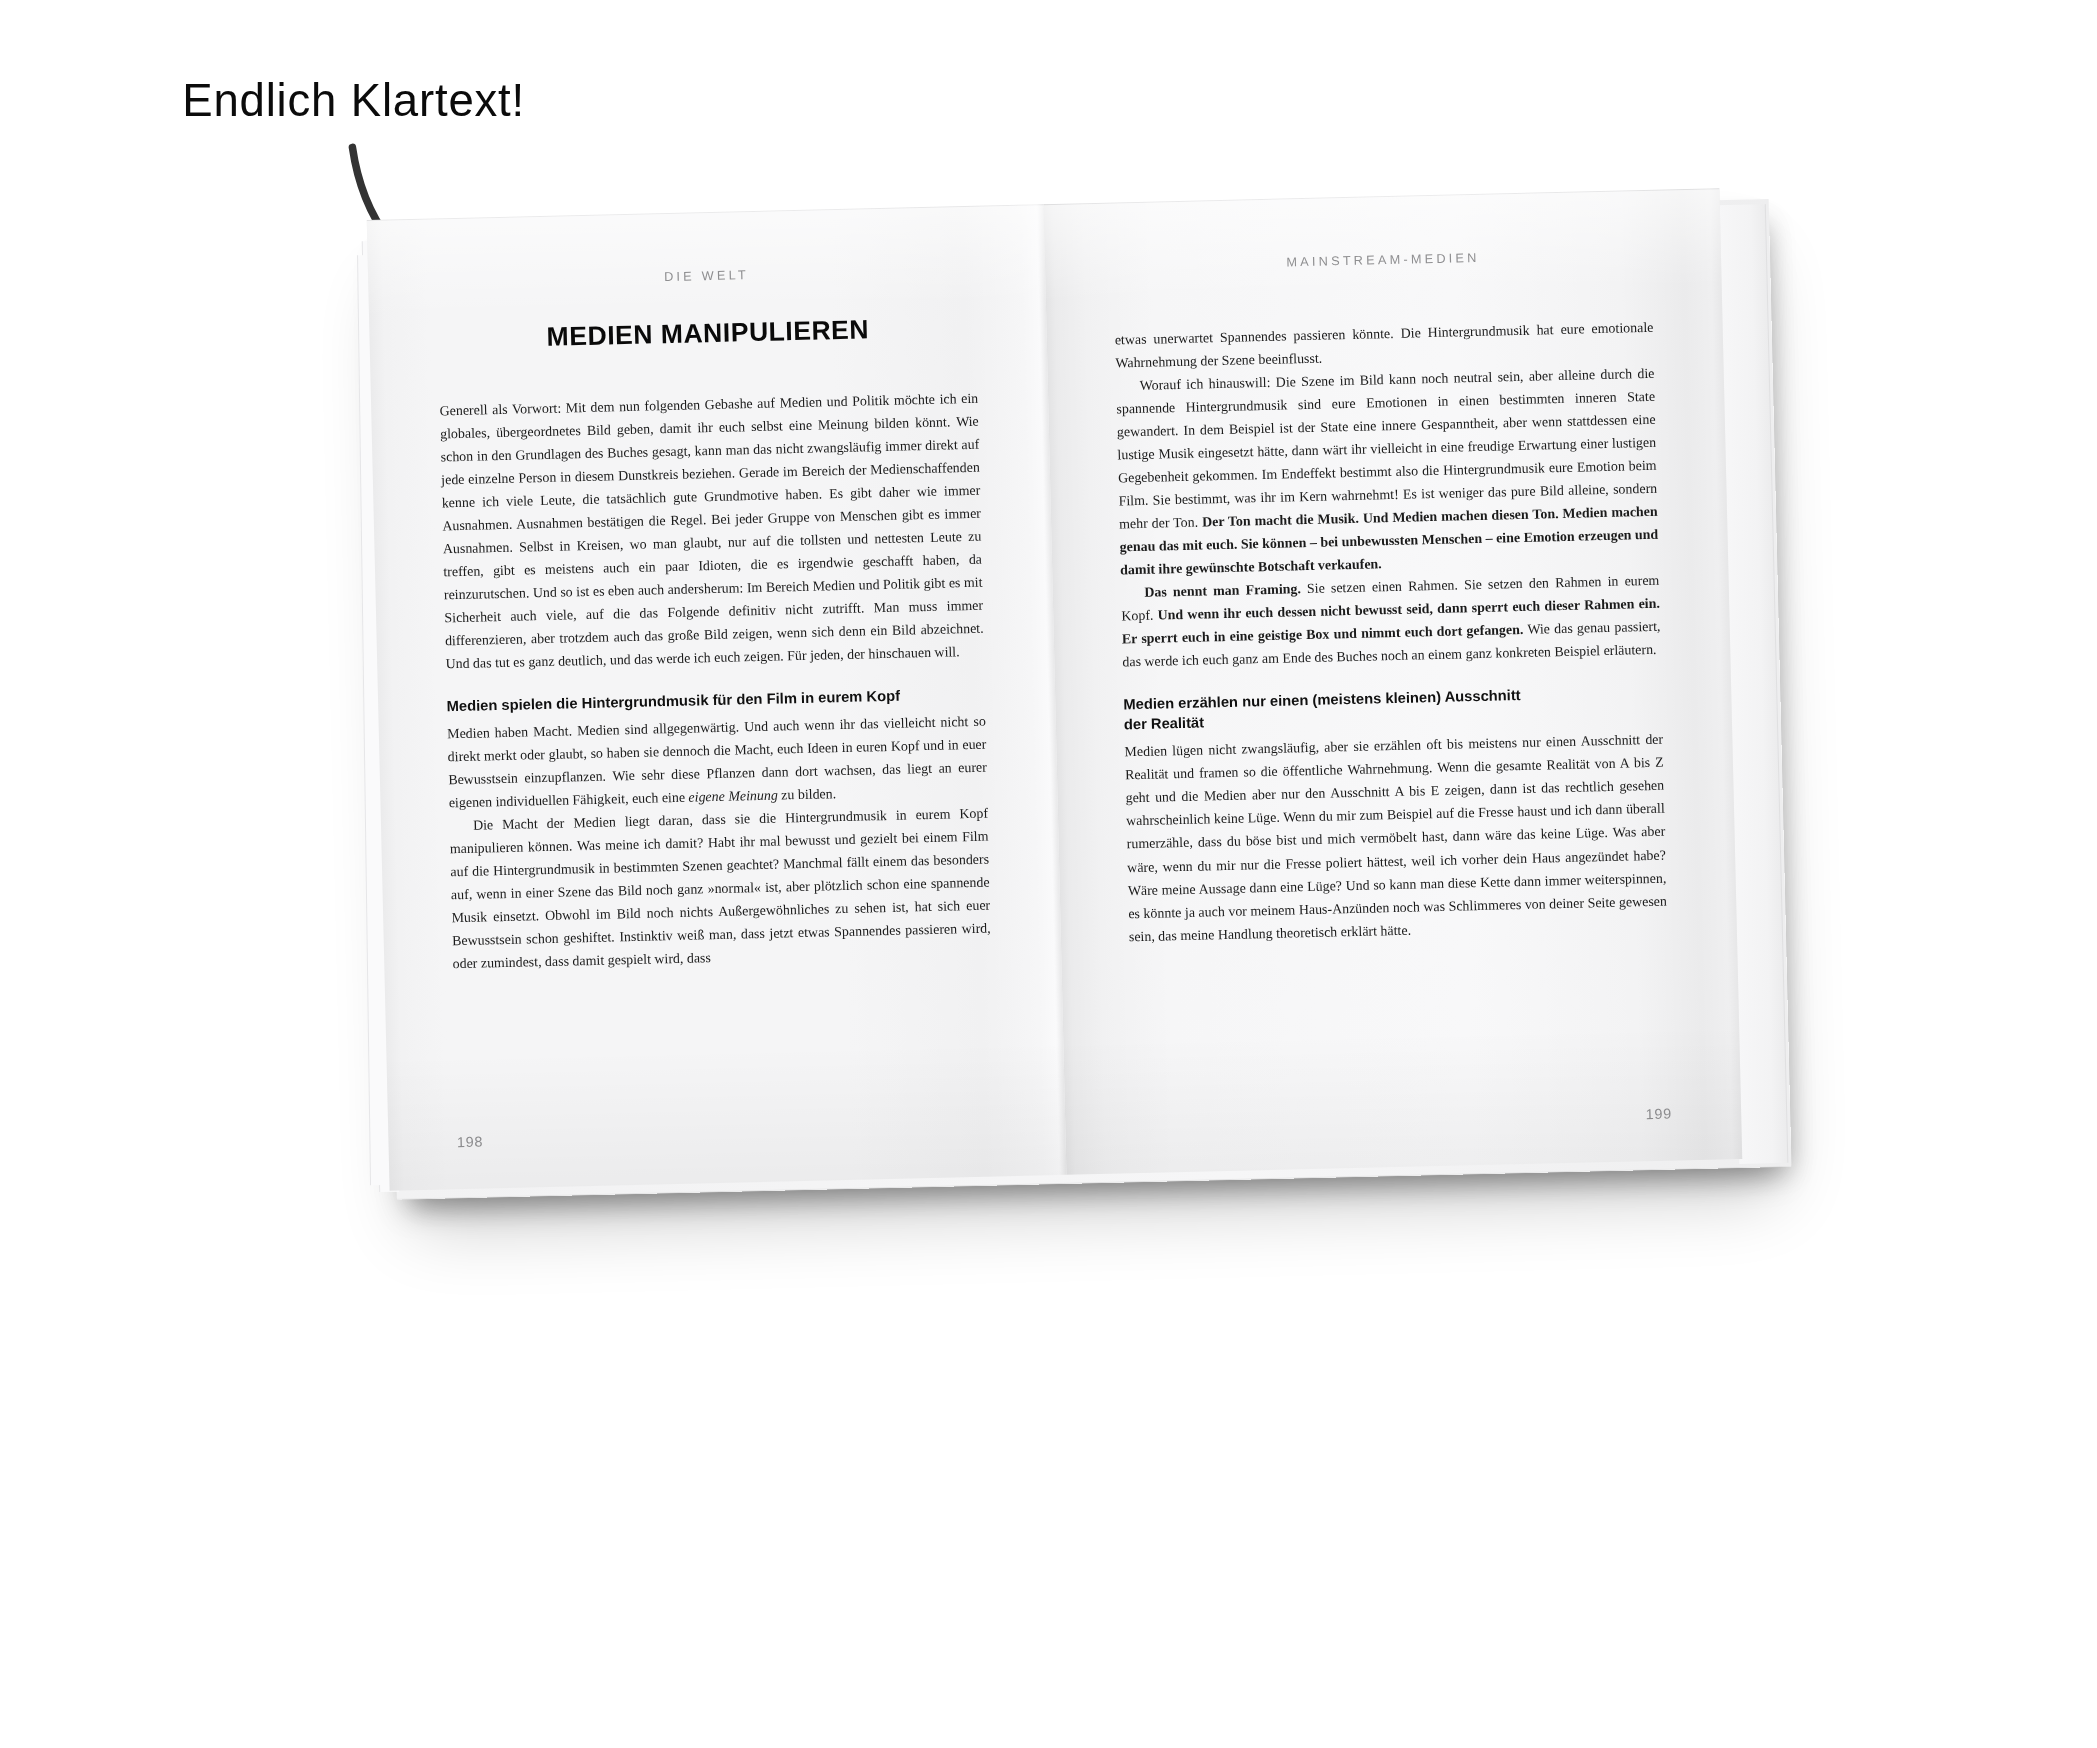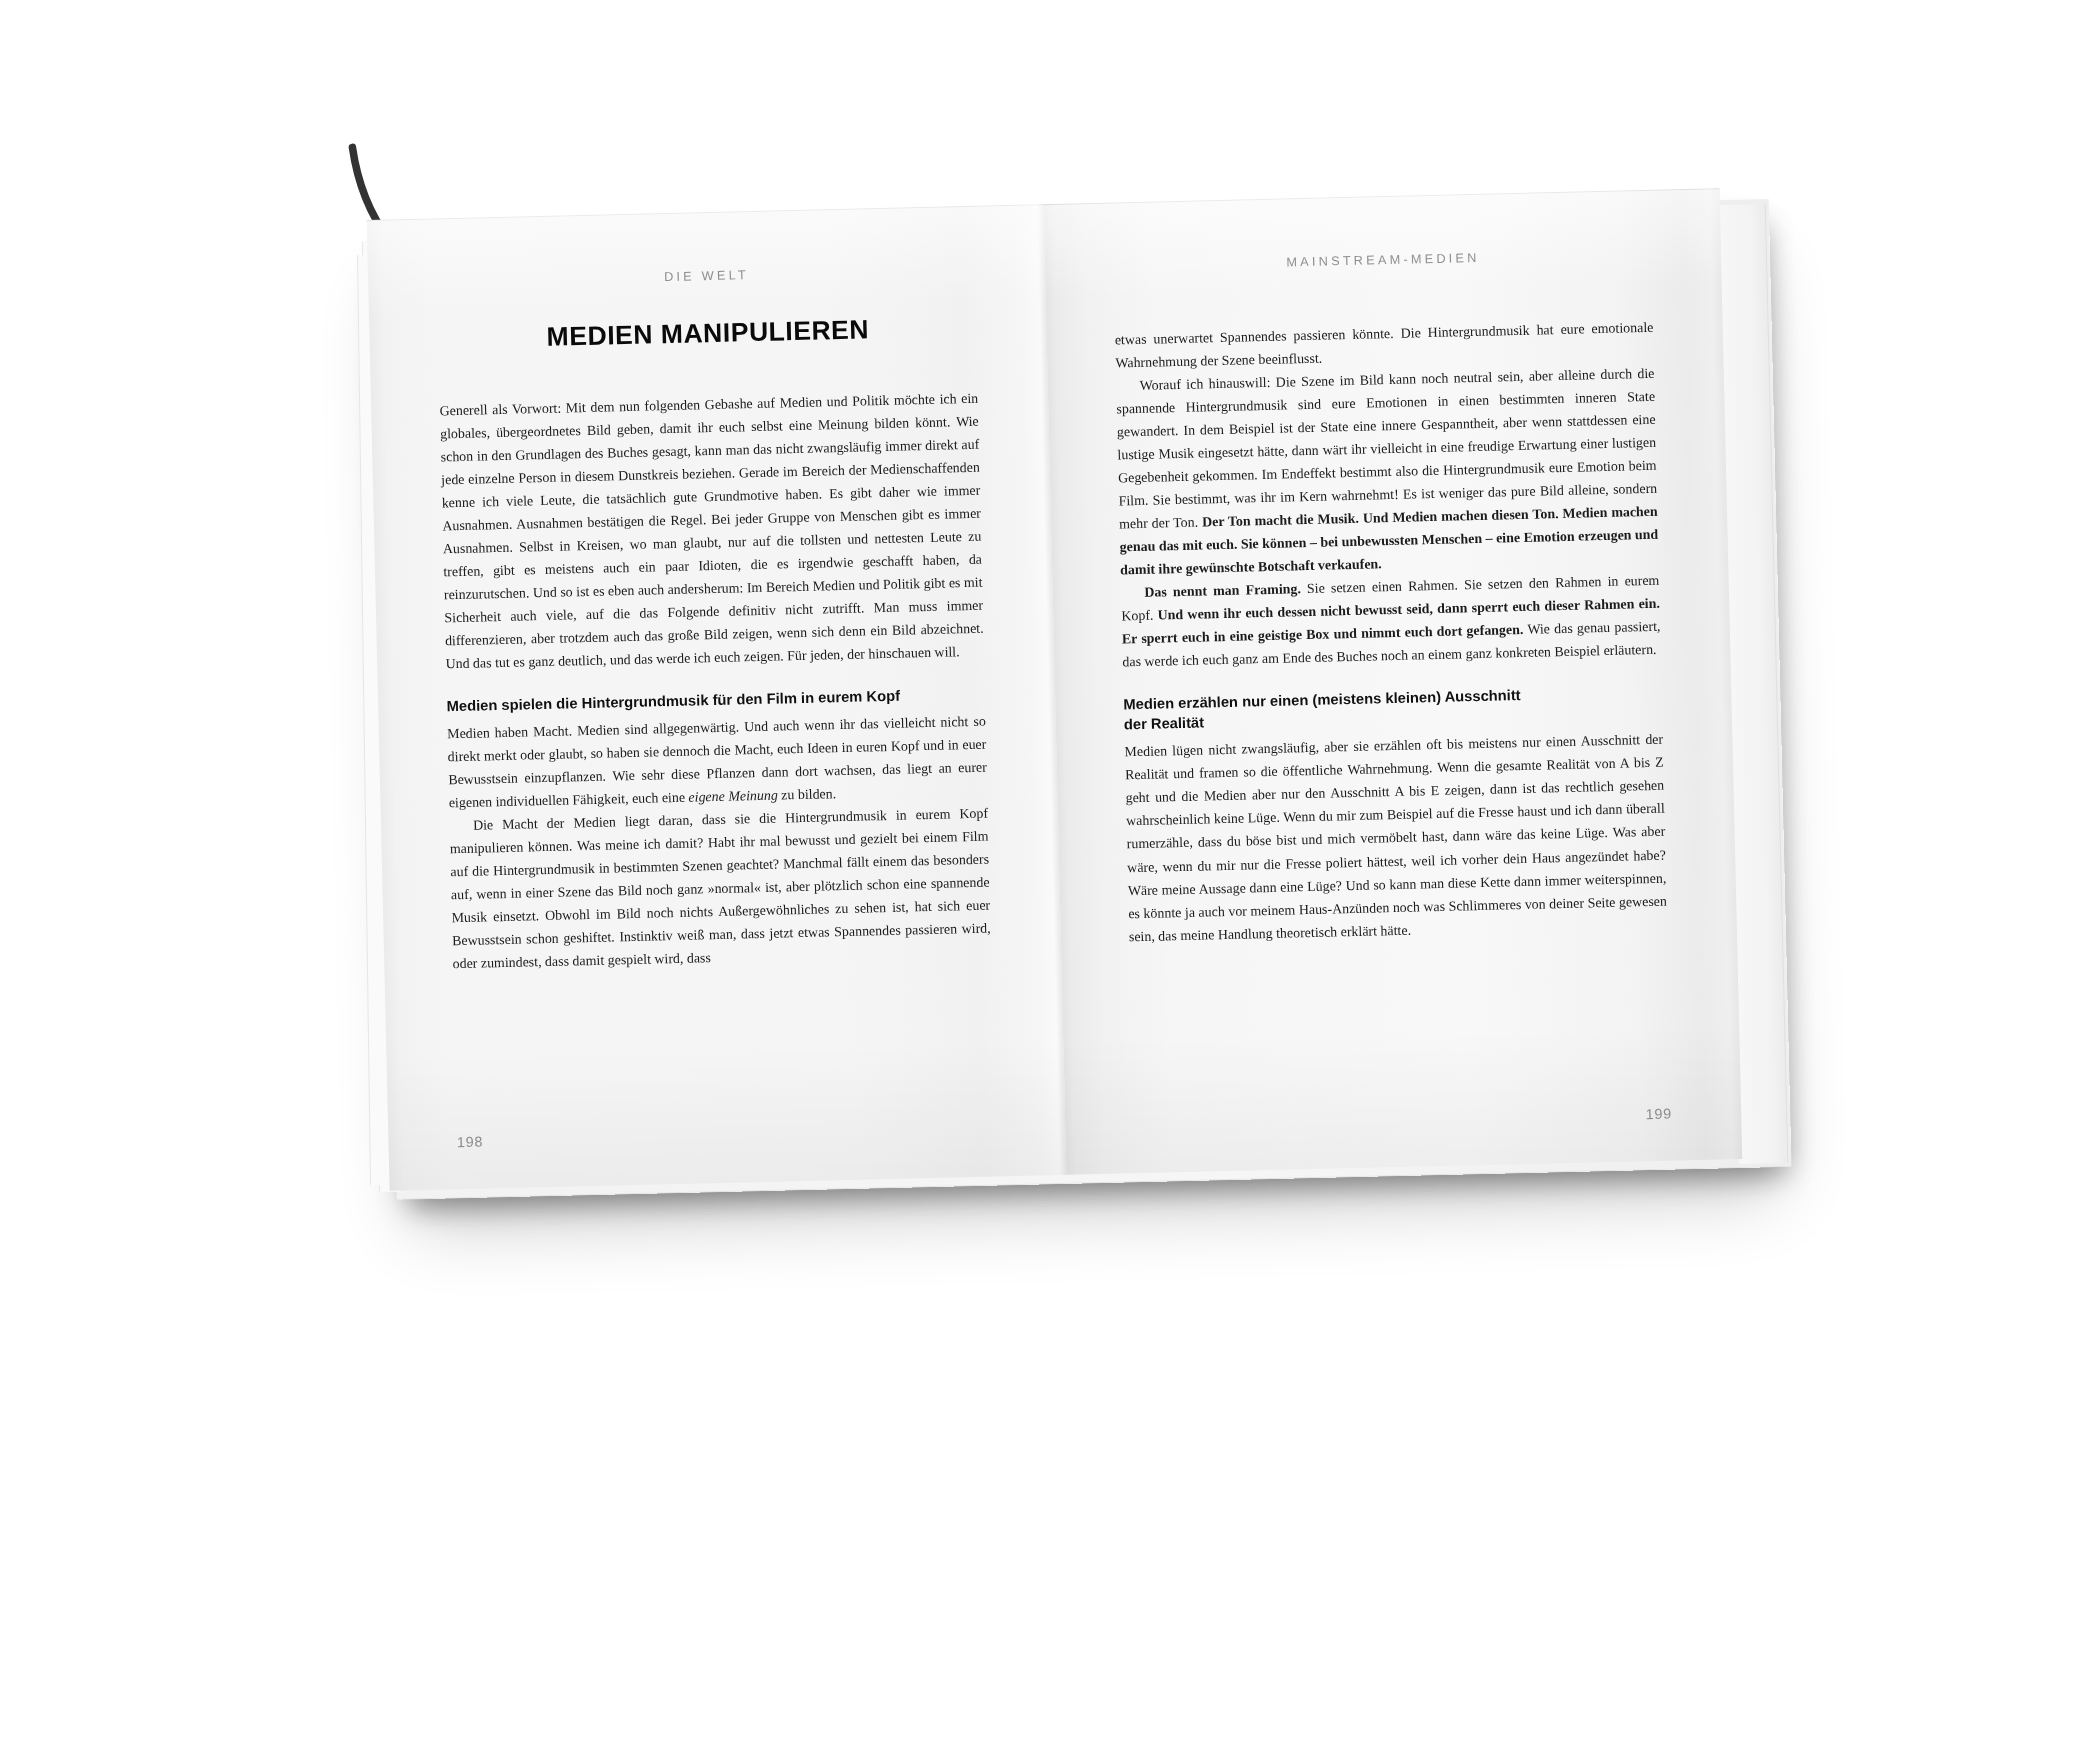--- a/index.html
+++ b/index.html
@@ -154,20 +154,21 @@
     color: #8b8b8d;
   }
   .page.left  .pageno { left: 5.1rem; }
   .page.right .pageno { right: 5.2rem; text-align: right; }
 </style>
 </head>
 <body>
 
 <div class="stage">
 
+  <div class="annotation">Endlich Klartext!</div>
 
   <svg class="arrow-svg" viewBox="0 0 1563 1042" preserveAspectRatio="none">
     <path d="M 263 110 C 270 158, 293 203, 370 236" fill="none" stroke="#333333" stroke-width="5.6" stroke-linecap="round"></path>
     <polygon points="391,246 365.5,244.5 371.5,229.5" fill="#333333"></polygon>
   </svg>
 
   <div class="book">
     <div class="under-block"></div>
     <div class="stack-left-a"></div>
     <div class="stack-left-b"></div>

